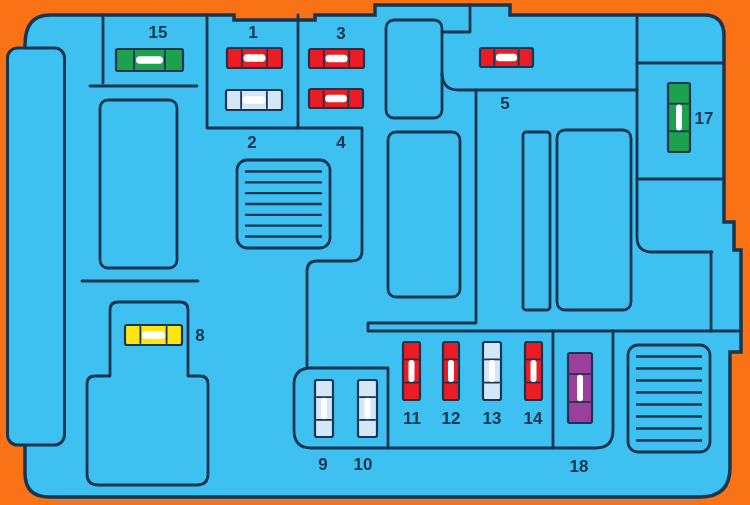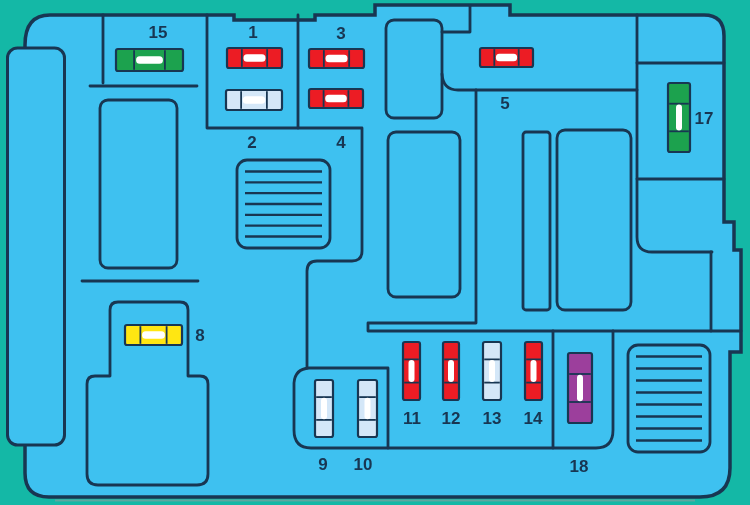--- a/index.html
+++ b/index.html
@@ -1,16 +1,16 @@
 <!DOCTYPE html>
 <html><head>
 <meta charset="utf-8">
 <style>
   html,body{margin:0;padding:0;background:#ffffff;}
-  .stage{position:relative;width:750px;height:505px;background:#14b8a6;overflow:hidden;
+  .stage{position:relative;width:750px;height:505px;background:#f97316;overflow:hidden;
          font-family:"Liberation Sans", sans-serif;}
   svg{display:block;}
   .fuse-label{font-family:"Liberation Sans","DejaVu Sans",sans-serif;font-weight:bold;}
 </style>
 </head>
 <body>
 
 <div class="stage">
   <svg id="fusebox-svg" width="750" height="505" viewBox="0 0 750 505" xmlns="http://www.w3.org/2000/svg">
 

